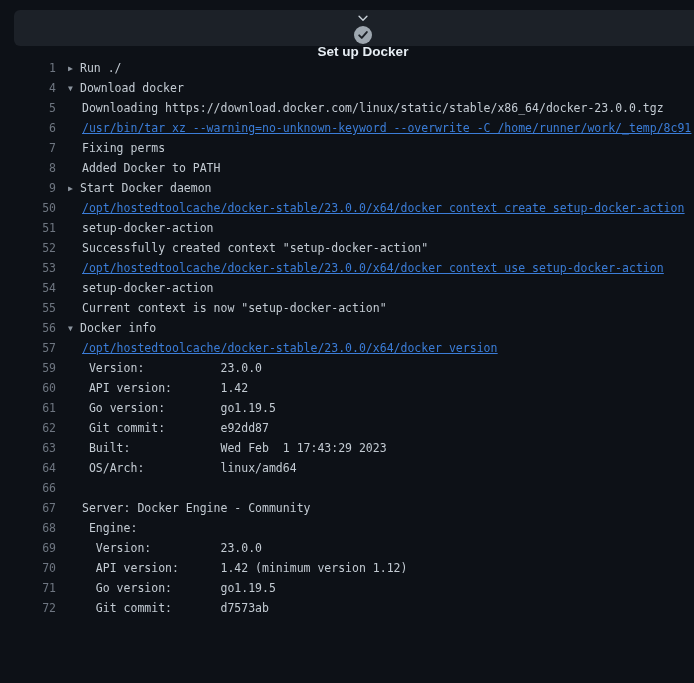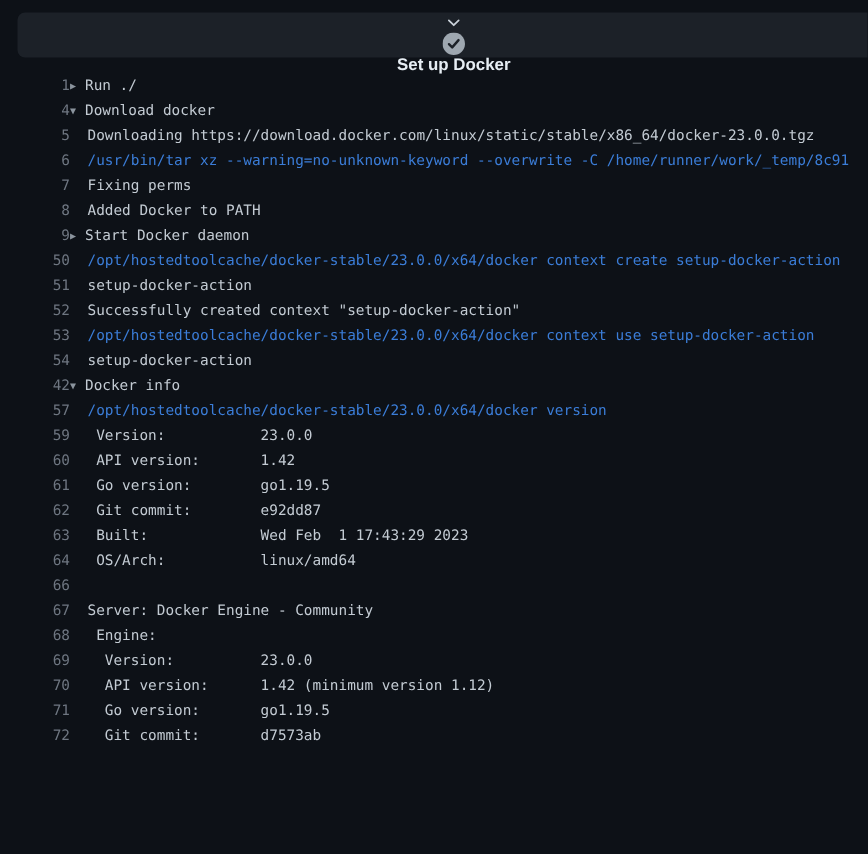--- a/index.html
+++ b/index.html
@@ -64,35 +64,36 @@
     overflow: hidden;
   }
   .num {
     width: 44px;
     flex: none;
     text-align: right;
     color: var(--muted);
     cursor: pointer;
   }
   .content {
+    margin-left: 12px;
     color: var(--text);
     white-space: pre;
     overflow: hidden;
     flex: 1;
   }
   .row.child .content { padding-left: 14px; }
   .row.group .content { cursor: pointer; }
   .arrow {
     display: inline-block;
     width: 12px;
     font-size: 8px;
     color: #8b949e;
     vertical-align: middle;
   }
-  .content.cmd, .content.cmd span { color: var(--command-blue); }
+  .content.cmd, .content.cmd span { color: var(--command-blue); text-decoration: underline; }
   .link {
     text-underline-offset: 2px;
     cursor: pointer;
   }
 </style>
 </head>
 <body>
 
 <div class="header">
   <span class="chev">
@@ -164,23 +165,27 @@
   <div class="row child">
     <span class="num">53</span>
     <span class="content cmd"><span>/opt/hostedtoolcache/docker-stable/23.0.0/x64/docker context use setup-docker-action</span></span>
   </div>
 
   <div class="row child">
     <span class="num">54</span>
     <span class="content"><span>setup-docker-action</span></span>
   </div>
 
-
-  <div class="row group">
-    <span class="num">42</span>
+  <div class="row child">
+    <span class="num">55</span>
+    <span class="content"><span>Current context is now "setup-docker-action"</span></span>
+  </div>
+
+  <div class="row group">
+    <span class="num">56</span>
     <span class="content"><span class="arrow">▼</span><span>Docker info</span></span>
   </div>
 
   <div class="row child">
     <span class="num">57</span>
     <span class="content cmd"><span>/opt/hostedtoolcache/docker-stable/23.0.0/x64/docker version</span></span>
   </div>
 
 
   <div class="row child">

